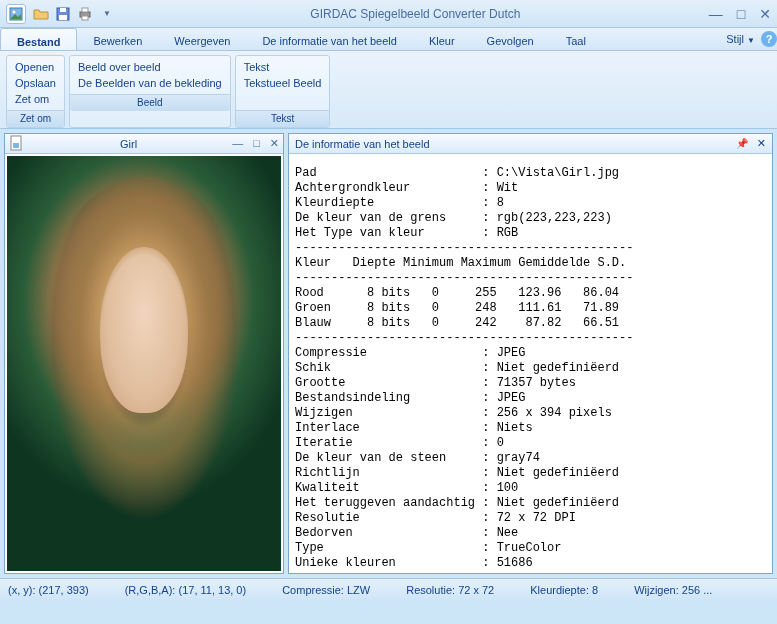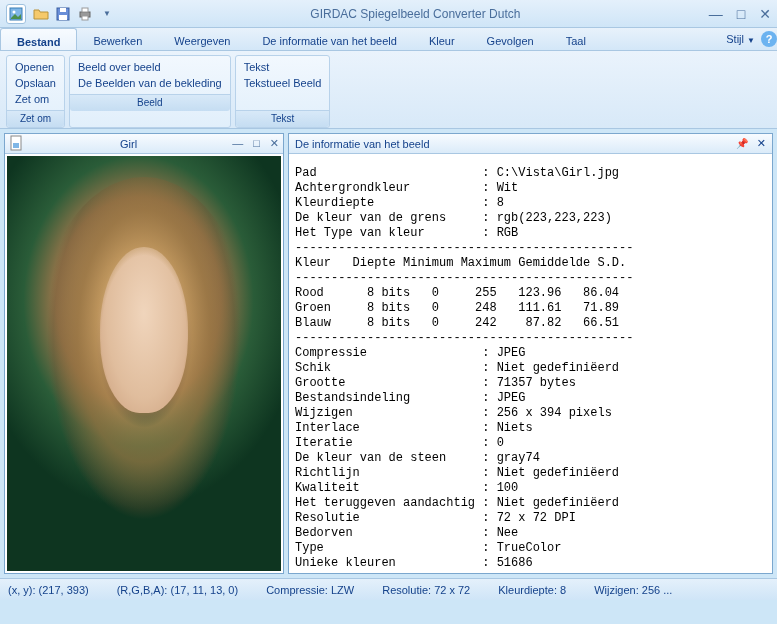--- a/index.html
+++ b/index.html
@@ -26,21 +26,21 @@
 .doc-btns{display:flex;gap:10px;color:#4a6e9b}
 .doc-body{flex:1;background:#fff;padding:2px;display:flex;align-items:stretch}
 .photo{flex:1;background:radial-gradient(ellipse 60% 50% at 48% 35%,#d9b67f 0%,#c39a66 25%,#98754a 50%,#2a5c38 70%,#0e3520 100%);position:relative;overflow:hidden}
 .photo::before{content:"";position:absolute;left:34%;top:22%;width:32%;height:40%;background:radial-gradient(ellipse at 50% 40%,#f0d5bc 0%,#e0bd9d 60%,#c99d7a 100%);border-radius:50% 50% 45% 45%}
 .photo::after{content:"";position:absolute;left:10%;top:5%;width:80%;height:85%;background:radial-gradient(ellipse 55% 65% at 50% 45%,transparent 35%,rgba(180,140,80,.5) 40%,rgba(150,115,65,.7) 55%,rgba(100,80,50,.3) 75%,transparent 80%);border-radius:50%}
 .info-panel{flex:1;border:1px solid #7ba7ce;background:#fff;display:flex;flex-direction:column}
 .info-title{height:20px;background:linear-gradient(#f7fbff,#dbebf9);display:flex;align-items:center;padding:0 6px;border-bottom:1px solid #a9c7e2;color:#15428b}
 .info-title .t{flex:1}
 .pin{font-size:10px}
 .info-body{flex:1;font-family:"Courier New",monospace;font-size:12px;color:#000;padding:12px 6px;overflow:hidden;white-space:pre;line-height:15px}
-.statusbar{height:22px;background:linear-gradient(#e4f0fb,#cfe5f7);border-top:1px solid #a9c7e2;display:flex;align-items:center;padding:8px 8px;gap:28px;color:#15428b;font-size:11px}
+.statusbar{height:22px;background:linear-gradient(#e4f0fb,#cfe5f7);border-top:1px solid #a9c7e2;display:flex;align-items:center;padding:8px 8px;gap:36px;color:#15428b;font-size:11px}
 svg{width:16px;height:16px}
 </style>
 </head>
 <body>
 
 <div class="titlebar">
   <div class="app-icon">
     <svg viewBox="0 0 16 16">
         <rect x="2" y="2" width="12" height="12" fill="#7fb6e6" stroke="#3b7fb5"></rect>
         <circle cx="6" cy="6" r="1.5" fill="#fff"></circle>

